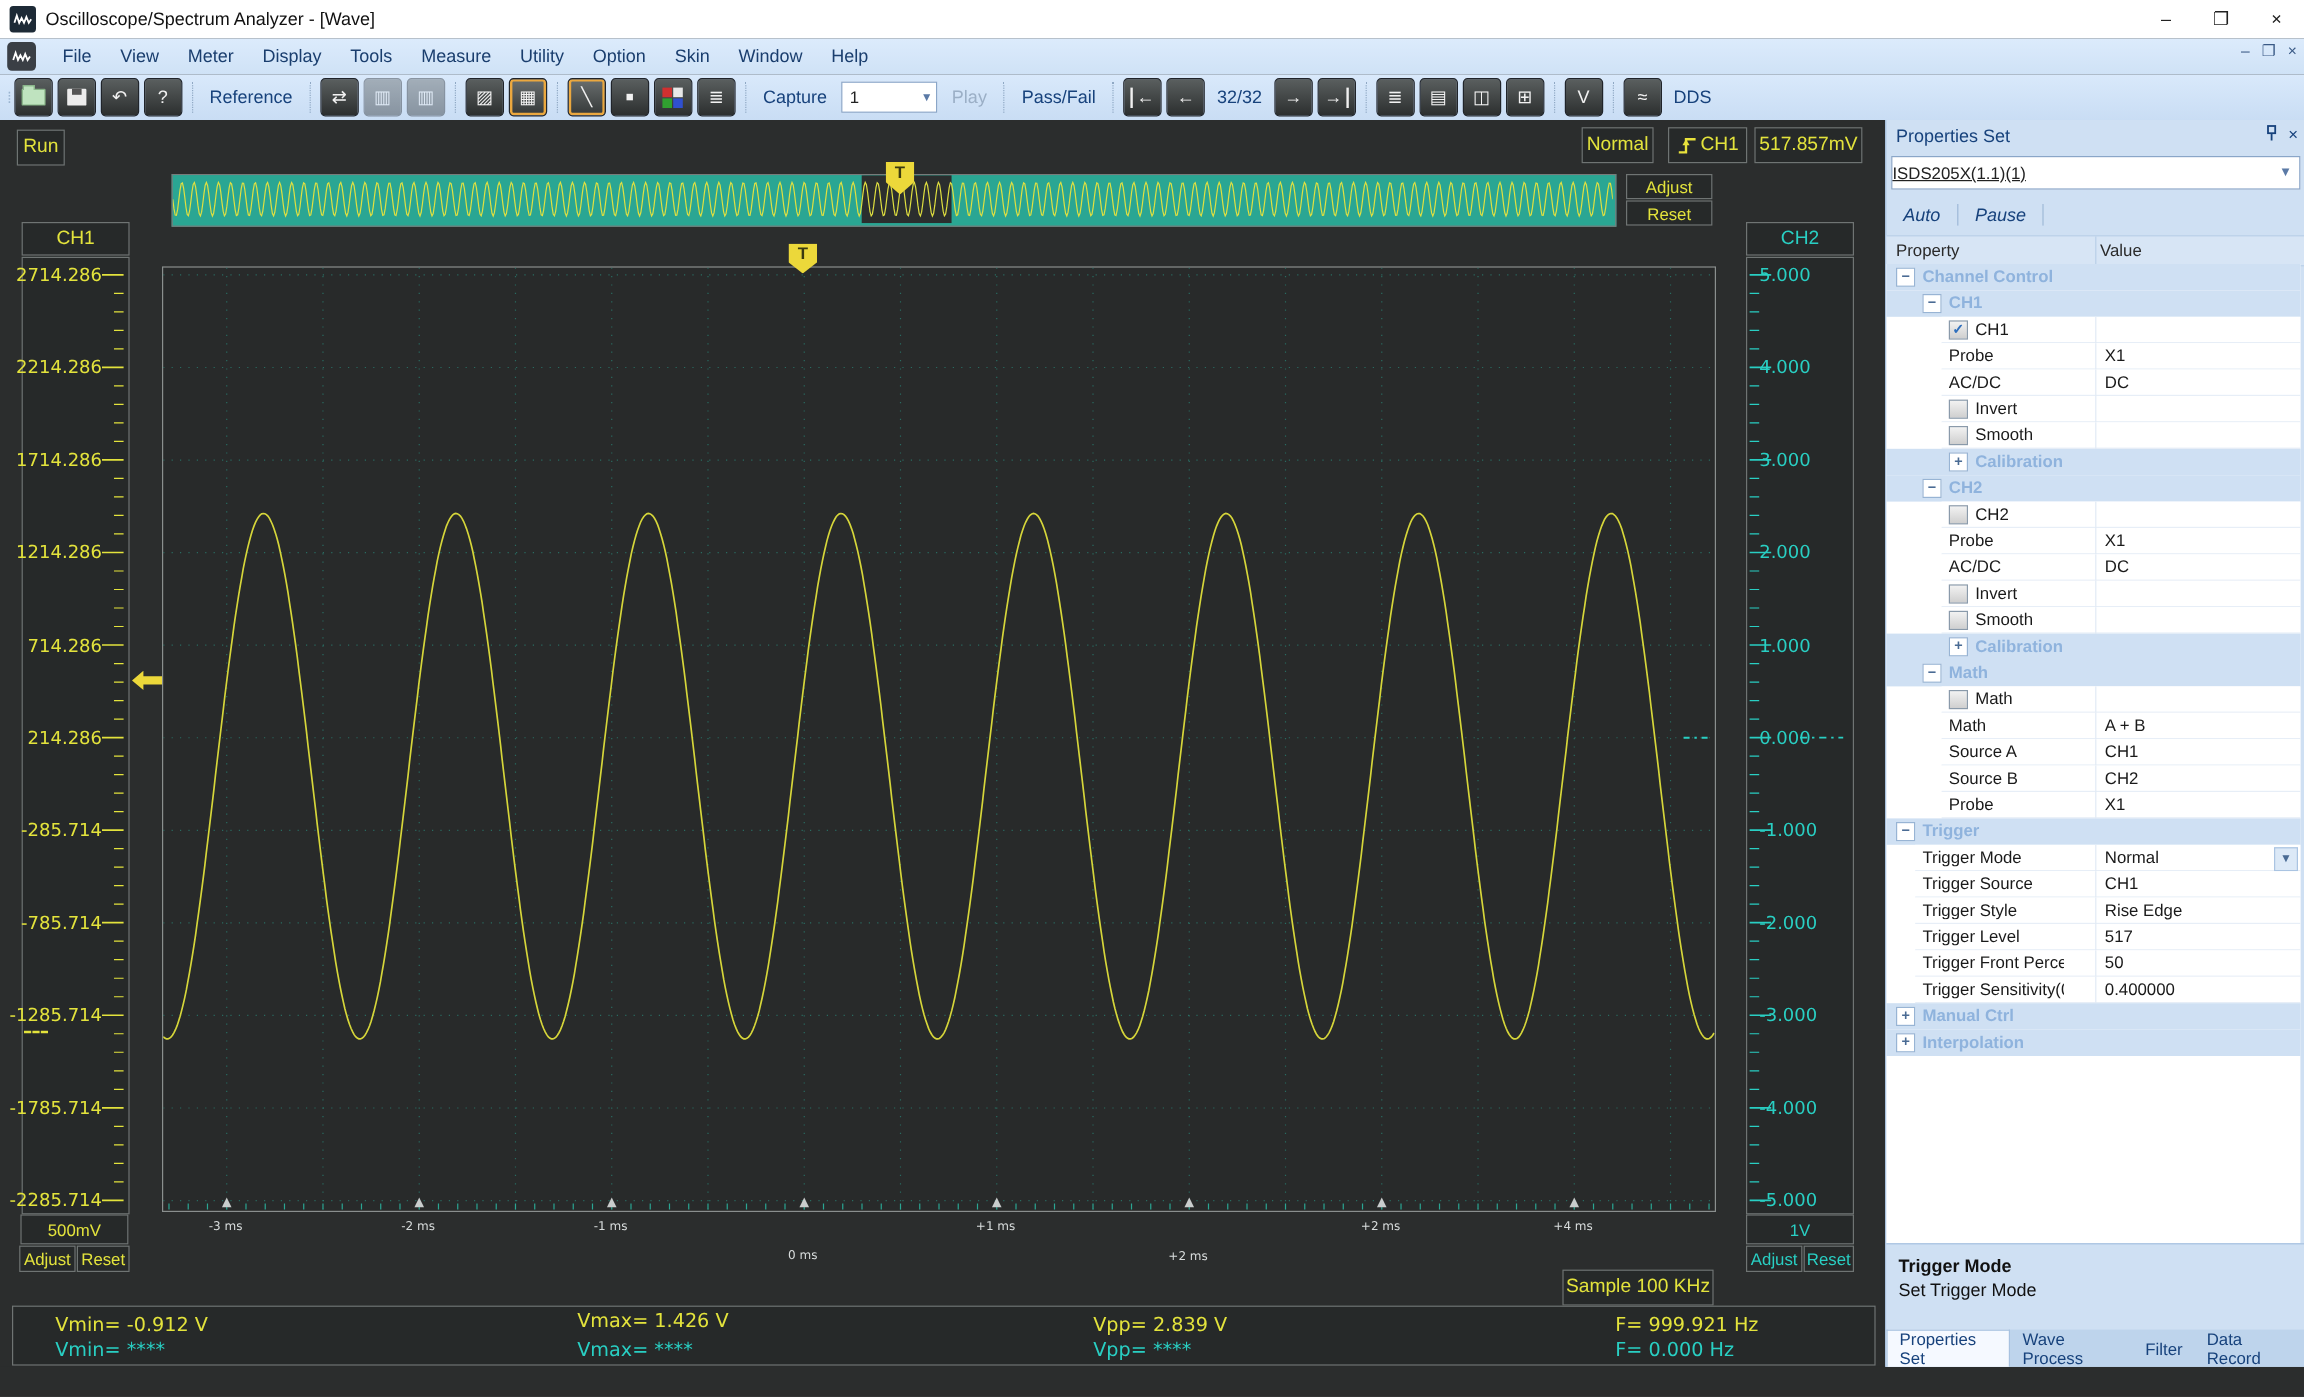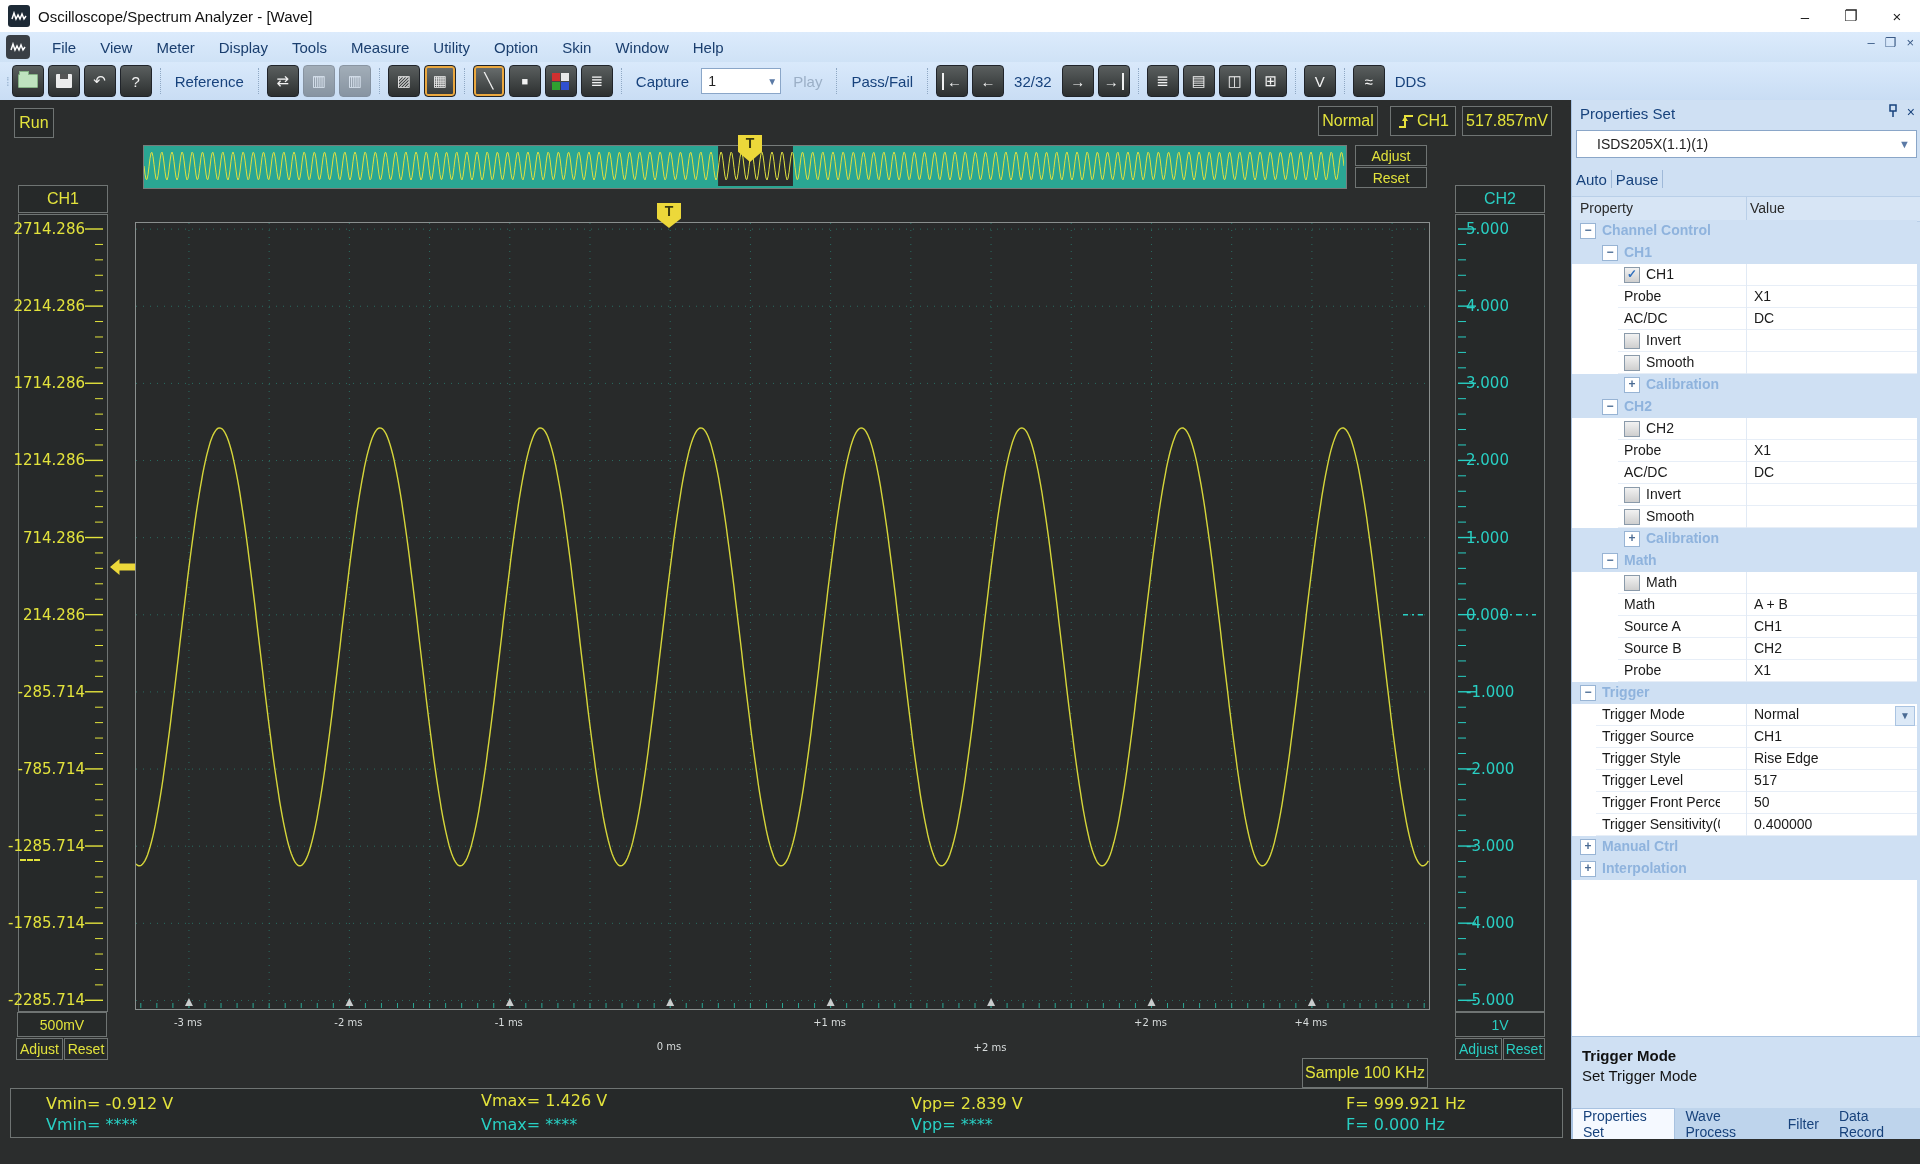--- a/index.html
+++ b/index.html
@@ -72,24 +72,24 @@
   .trig-arrow{position:absolute;left:110px;top:459px;width:25px;height:16px;background:#ecd83a;
               clip-path:polygon(0 50%,38% 0,38% 28%,100% 28%,100% 72%,38% 72%,38% 100%);}
   .zero-dash-y{position:absolute;left:20px;top:759px;width:20px;border-top:2px dashed #e3e33c;}
   
   .panel{position:absolute;left:1571px;top:100px;width:349px;height:1039px;background:#cfe0f3;border-left:1px solid #a9c3e2;}
   .p-header{position:absolute;left:0;top:0;width:349px;height:26px;display:flex;align-items:center;color:#17427c;font-size:15px;}
   .p-header .t{padding-left:8px;}
   .p-hicons{position:absolute;right:6px;top:4px;display:flex;gap:8px;color:#17427c;font-size:14px;}
   .p-combo{position:absolute;left:4px;top:30px;width:339px;height:26px;background:#fff;border:1px solid #8aa6c8;
            display:flex;align-items:center;color:#222;font-size:14px;}
-  .p-combo .v{padding-left:20px;}
+  .p-combo .v{padding-left:0;text-decoration:underline;}
   .p-combo .arrow{position:absolute;right:6px;color:#5b7aa6;font-size:11px;}
   .p-actions{position:absolute;left:0;top:64px;width:349px;height:30px;display:flex;align-items:center;color:#17427c;font-size:15px;}
-  .p-actions .a{padding:0 4px;}
+  .p-actions .a{padding:0 14px;font-style:italic;}
   .p-actions .vr{height:18px;border-left:1px solid #9fb9d8;}
   .p-gridhead{position:absolute;left:0;top:96px;width:349px;height:24px;background:#d7e5f5;border-top:1px solid #b9cfe8;
               border-bottom:1px solid #b9cfe8;color:#2a2a2a;font-size:14px;}
   .p-gridhead .c1{position:absolute;left:8px;top:3px;} .p-gridhead .c2{position:absolute;left:178px;top:3px;}
   .p-gridhead .dv{position:absolute;left:174px;top:0;height:24px;border-left:1px solid #b9cfe8;}
   .p-rows{position:absolute;left:0;top:120px;width:345px;height:816px;background:#fff;}
   .prow{position:absolute;left:0;width:345px;height:22px;}
   .prow .inner{position:absolute;top:0;bottom:0;right:0;background:#fff;border-bottom:1px solid #e7eef7;}
   .prow.group{background:#cfe0f3;}
   .prow .gl{position:absolute;top:2px;color:#8fb3dd;font-weight:bold;font-size:14px;}

